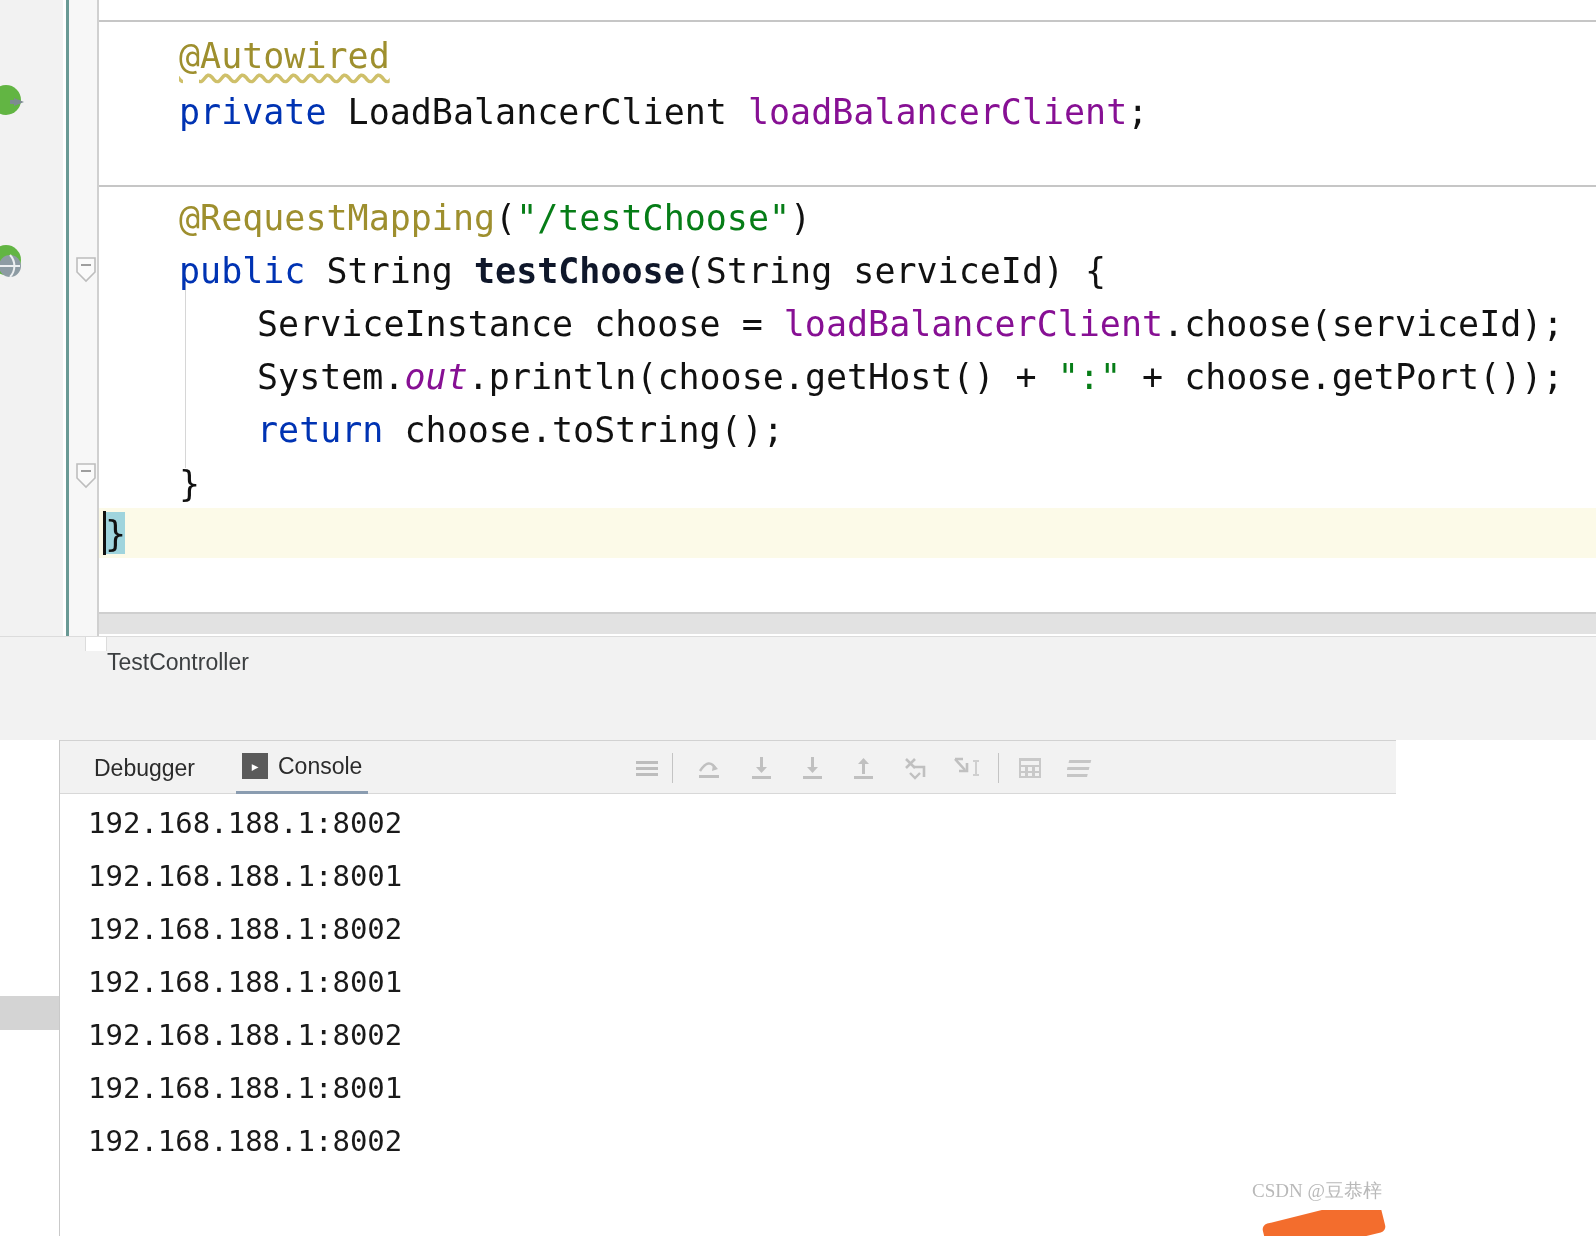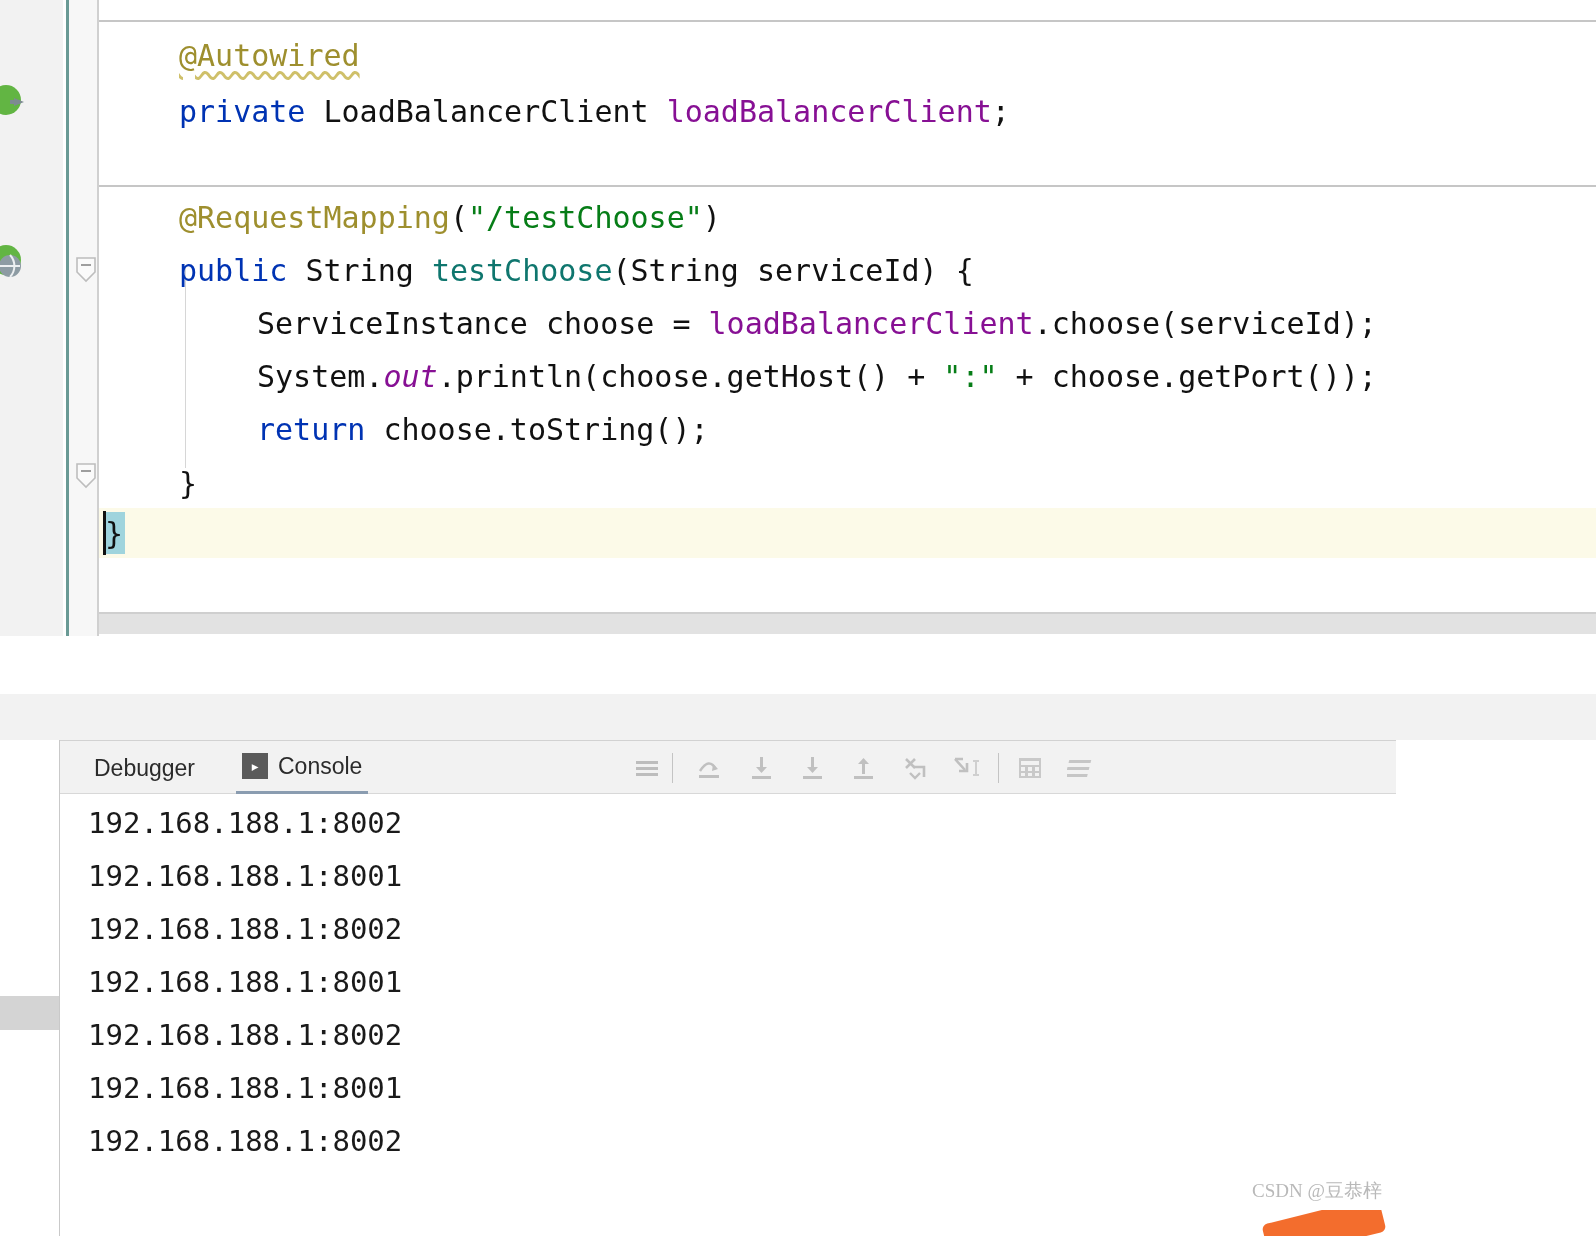--- a/index.html
+++ b/index.html
@@ -27,21 +27,21 @@
 
   
   .fold { position: absolute; left: 74px; width: 24px; height: 30px; }
   .fold svg { display: block; }
 
   
   .code-canvas {
     position: absolute; left: 99px; top: 0; right: 0; height: 636px;
     background: #ffffff;
     font-family: "DejaVu Sans Mono", "Liberation Mono", monospace;
-    font-size: 30px;
+    font-size: 35px;
     line-height: 52px;
     white-space: pre;
     padding-left: 42px;
   }
   .sep { position: absolute; left: 0; right: 0; height: 2px; background: #c6c6c6; }
   .code-line { position: absolute; left: 0; height: 52px; line-height: 52px; white-space: pre; }
 
   
   .indent-guide { position: absolute; width: 1px; background: #d6d6d6; }
 
@@ -50,21 +50,21 @@
   .caret-sel { position: absolute; width: 22px; height: 42px; background: #9fd4dd; }
   .caret-bar { position: absolute; width: 3px; height: 44px; background: #111; }
 
   
   .t-ann   { color: #9e8f2e; margin-top: 44px; }
   .t-ann-u { color: #9e8f2e; text-decoration: underline; text-decoration-style: wavy; text-decoration-color: #cfc06a; text-underline-offset: 5px; }
   .t-kw    { color: #0033b3; }
   .t-plain { color: #111111; }
   .t-field { color: #871094; }
   .t-str   { color: #067d17; }
-  .t-meth  { color: #0f766e; }
+  .t-meth  { color: #0f172a; font-weight: bold; }
   .t-stat  { color: #871094; font-style: italic; }
 
   
   .h-scroll-track { position: absolute; left: 99px; top: 614px; right: 0; height: 20px; background: #e2e2e2; }
   .h-scroll-shadow { position: absolute; left: 99px; top: 612px; right: 0; height: 3px; background: #cfcfcf; }
 
   
   .breadcrumb-bar { position: absolute; left: 0; top: 636px; width: 1596px; height: 58px; background: #f2f2f2; border-top: 1px solid #dcdcdc; }
   .breadcrumb-tab { position: absolute; left: 85px; top: 0px; width: 22px; height: 14px; background: #ffffff; border-left: 1px solid #dcdcdc; border-right: 1px solid #dcdcdc; }
   .breadcrumb-text { position: absolute; left: 107px; top: 12px; font-size: 23px; color: #3c3f41; font-family: "Liberation Sans", sans-serif; }
@@ -148,20 +148,24 @@
         <div class="caret-sel" style="left:4px; top:4px;"></div>
         <div class="caret-bar" style="left:4px; top:3px;"></div>
         <div class="code-line t-plain" style="left:6px; top:0px;">}</div>
       </div>
     </div>
 
     <div class="h-scroll-shadow"></div>
     <div class="h-scroll-track"></div>
   </div>
 
+  <div class="breadcrumb-bar">
+    <div class="breadcrumb-tab"></div>
+    <div class="breadcrumb-text">TestController</div>
+  </div>
   <div class="gap-band"></div>
 
   <div class="tool-window">
 
     <div class="tool-left-strip">
       <div class="tool-left-block"></div>
     </div>
 
     <div class="tabbar">
 

